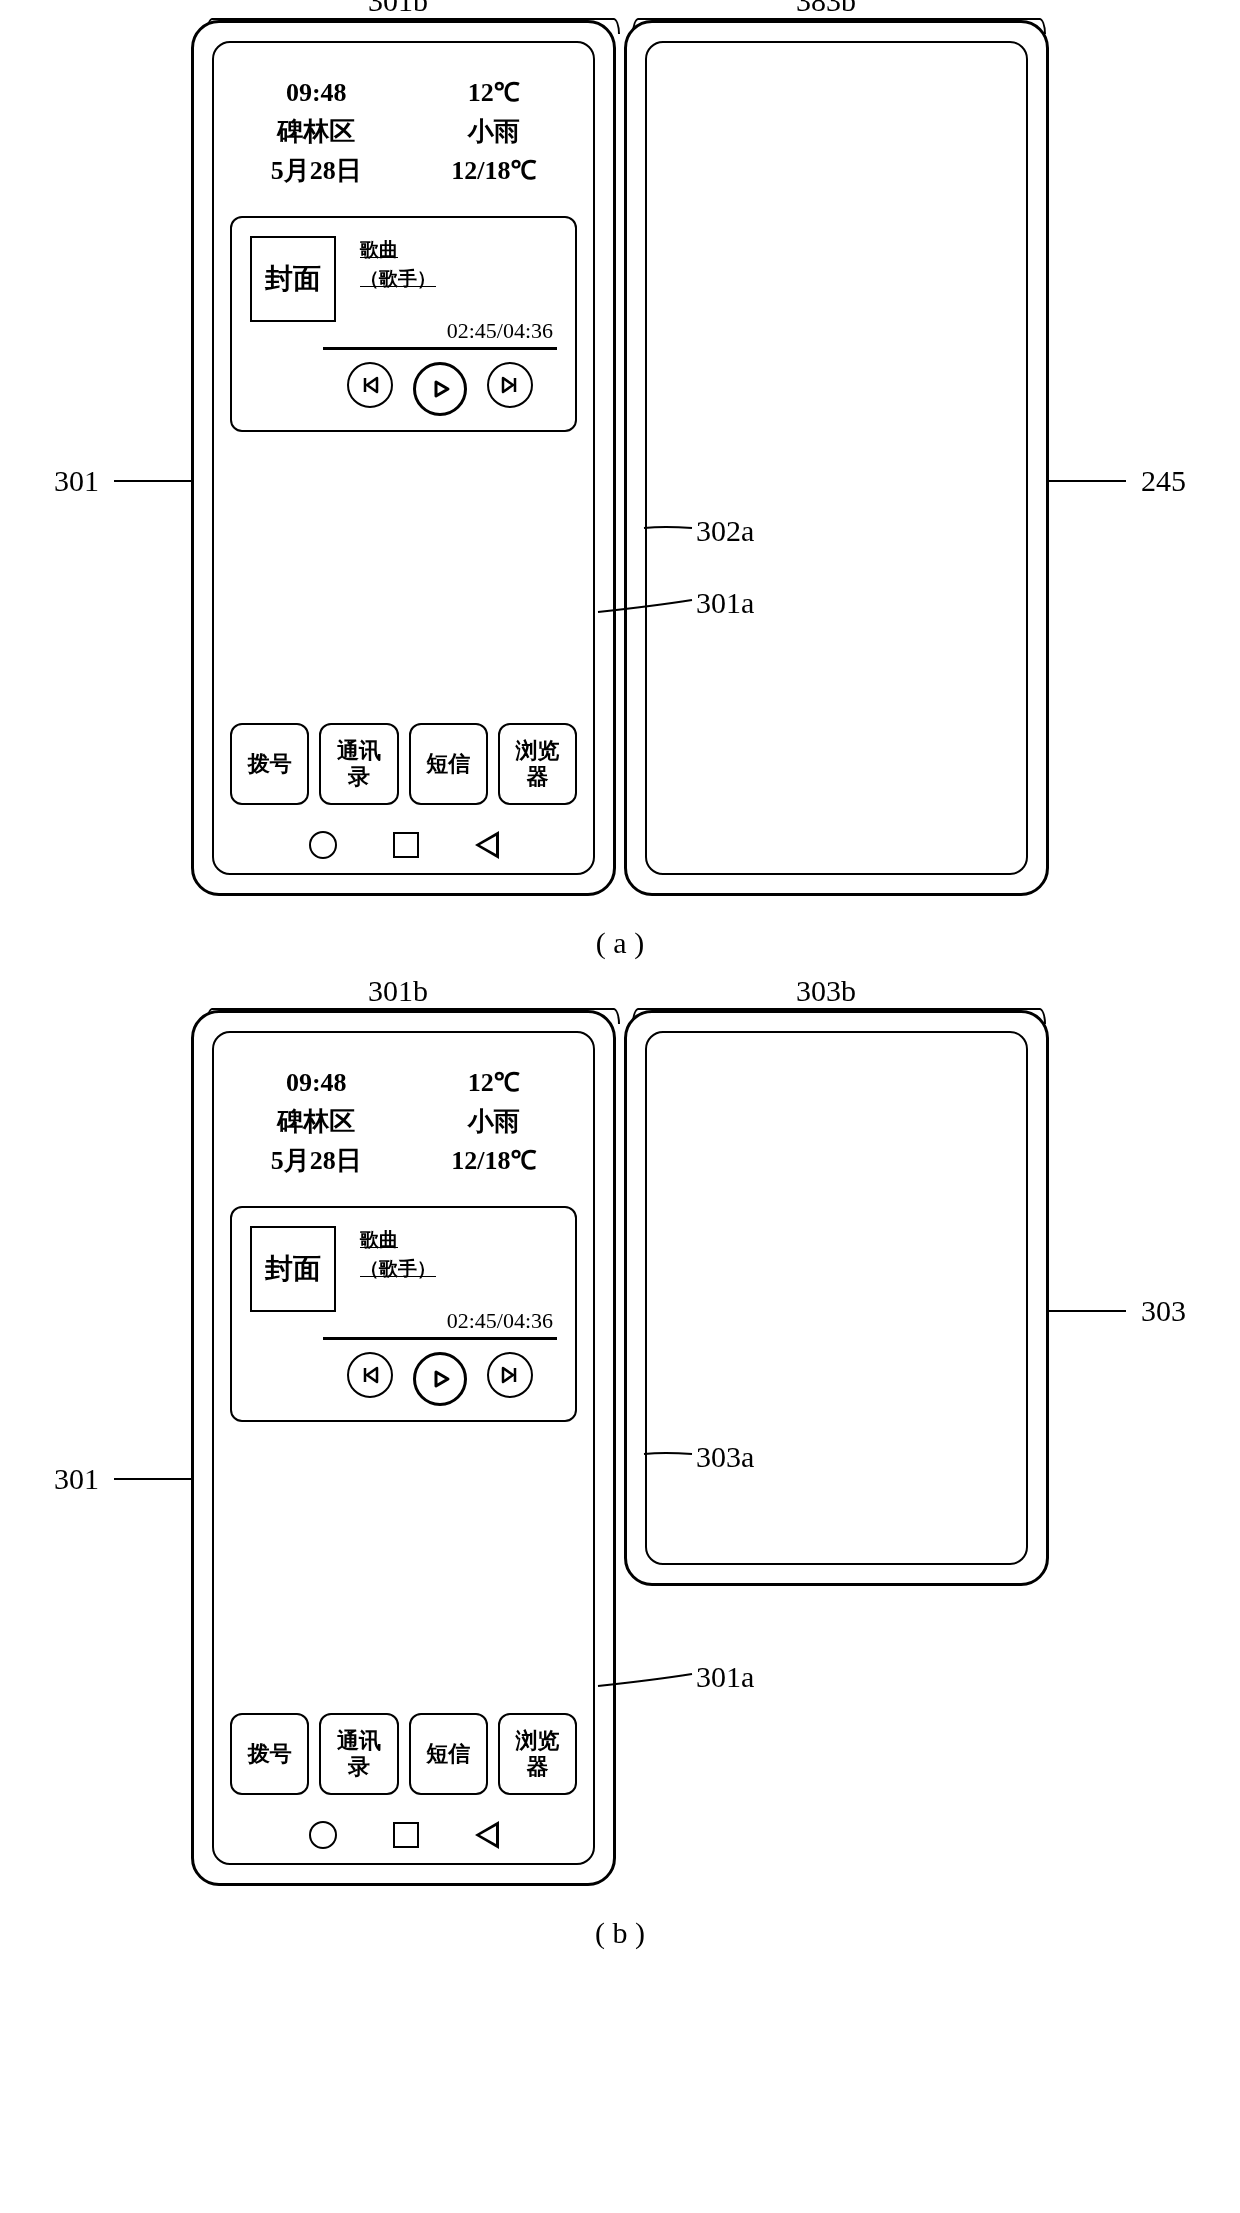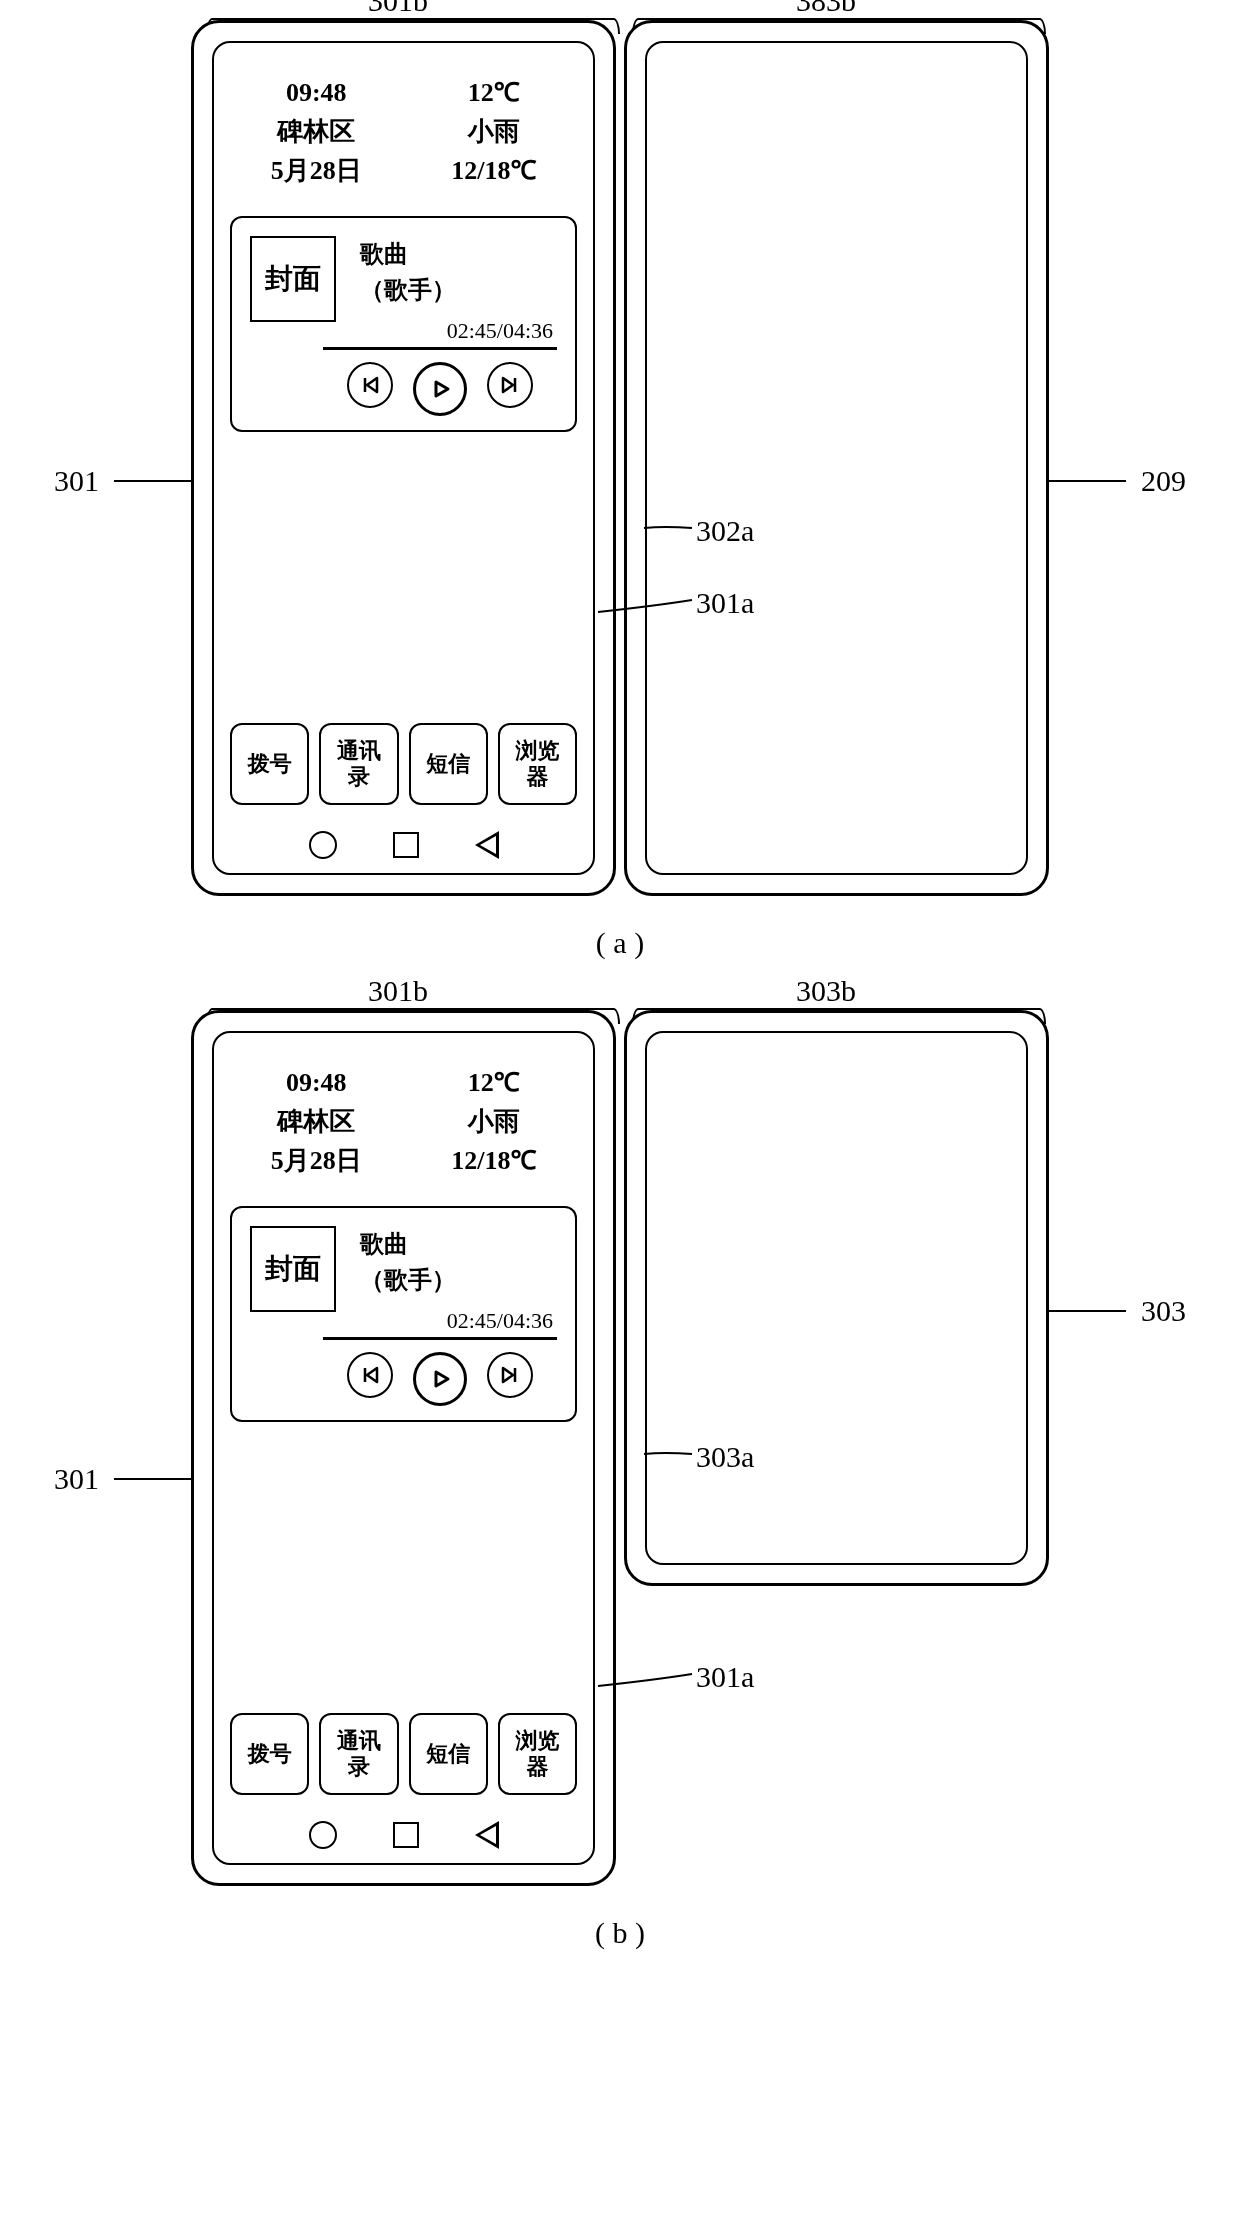--- a/index.html
+++ b/index.html
@@ -79,23 +79,24 @@
     display: flex;
     align-items: center;
     justify-content: center;
     font-size: 28px;
     font-weight: bold;
     flex-shrink: 0;
   }
   .song-info {
     display: flex;
     flex-direction: column;
-    font-size: 24px;
+    font-size: 19px;
     font-weight: bold;
     line-height: 1.5;
+    text-decoration: underline;
   }
   .music-bottom {
     display: flex;
     flex-direction: column;
     align-items: flex-end;
     margin-top: -4px;
   }
   .time-line {
     font-size: 22px;
     font-weight: normal;
@@ -294,21 +295,21 @@
 
     <div class="phone-frame">
       <div class="phone-screen"></div>
     </div>
   </div>
 
   <div class="leader" style="left:44px; top:460px; width:80px;"></div>
   <div class="label" style="left:-16px; top:444px;">301</div>
 
   <div class="leader" style="right:44px; top:460px; width:80px;"></div>
-  <div class="label" style="right:-16px; top:444px;">209</div>
+  <div class="label" style="right:-16px; top:444px;">245</div>
 
   <svg style="position:absolute; left:544px; top:498px; width:140px; height:90px; overflow:visible;">
     <path d="M78 10 Q50 8 30 10" fill="none" stroke="black" stroke-width="2"></path>
   </svg>
   <div class="label" style="left:626px; top:494px;">302a</div>
 
   <svg style="position:absolute; left:544px; top:570px; width:140px; height:90px; overflow:visible;">
     <path d="M78 10 Q40 16 -16 22" fill="none" stroke="black" stroke-width="2"></path>
   </svg>
   <div class="label" style="left:626px; top:566px;">301a</div>

